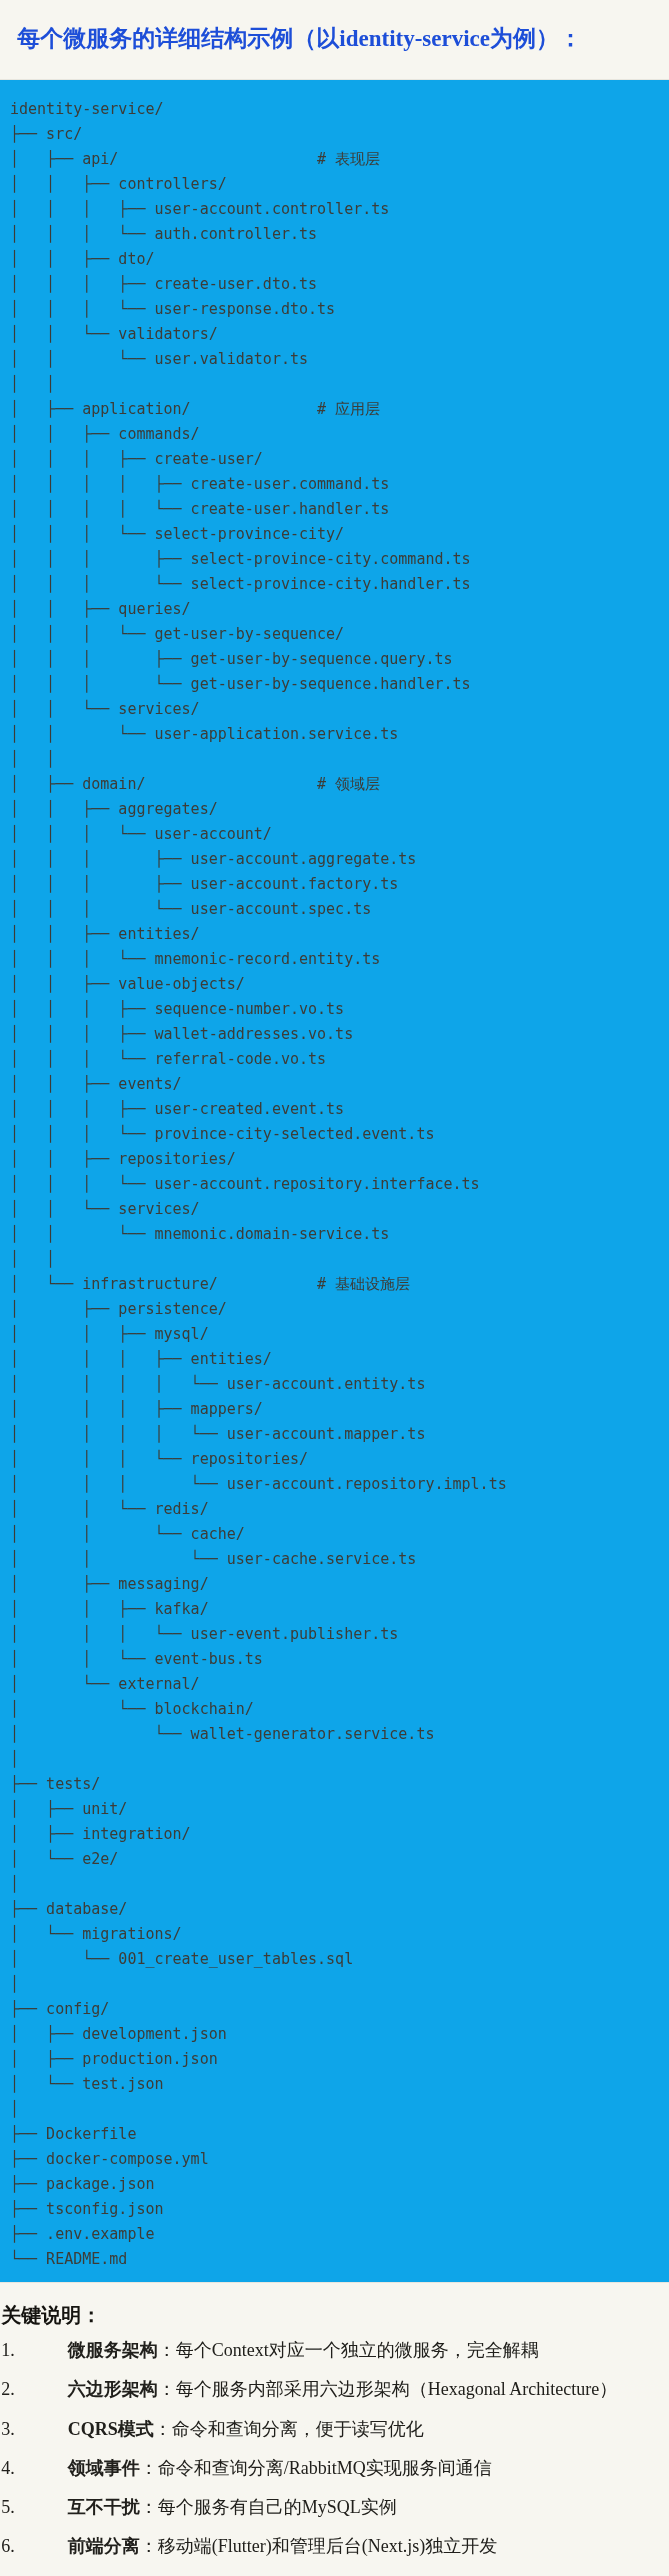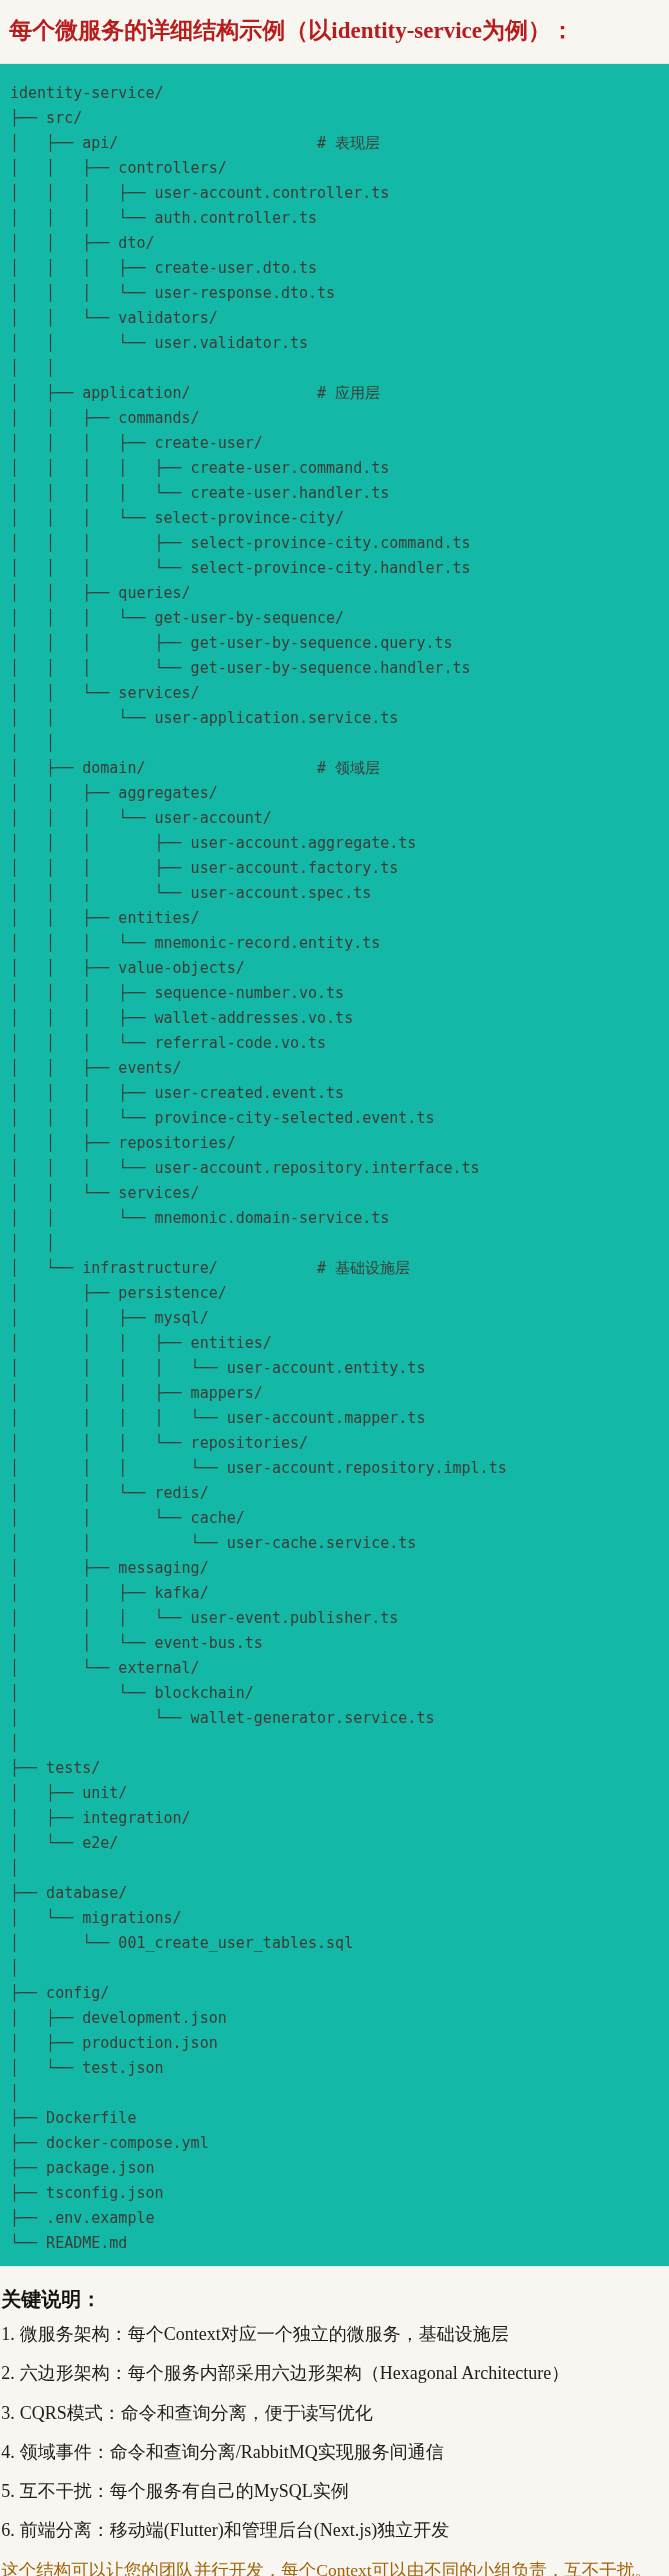--- a/index.html
+++ b/index.html
@@ -8,30 +8,30 @@
   body {
     width: 669px;
     min-height: 2576px;
     background: #F7F6F0;
     color: #21201C;
     font-family: "Liberation Serif", "DejaVu Serif", serif;
   }
   .doc { width: 669px; }
 
   .page-title {
-    margin: 8px;
+    margin: 16px;
     padding: 7.5px 2.5px 10px 1.3px;
     font-size: 23px;
     line-height: 1.3;
     font-weight: bold;
-    color: #b91c1c;
+    color: #1d4ed8;
   }
 
   .code-block {
-    background: #14b8a6;
+    background: #0ea5e9;
     border-top: 0.6px solid #E8E6DE;
     border-bottom: 0.6px solid #E8E6DE;
     padding: 16.3px 10px 10px 10px;
     width: 100%;
     overflow: hidden;
   }
   .code-block pre {
     margin: 0;
     font-family: "DejaVu Sans Mono", "Liberation Mono", monospace;
     font-size: 15px;
@@ -54,21 +54,21 @@
     margin: 11.3px 0 0 0;
     padding: 0 0 0 1.3px;
   }
   ol.notes-list li {
     font-size: 18px;
     line-height: 23px;
     margin: 0 0 16.3px 0;
     color: #21201C;
   }
   .note-number { margin-right: 5px; }
-  .note-label { font-weight: normal; }
+  .note-label { font-weight: bold; margin-left: 48px; }
 
   .closing-paragraph {
     margin: 6.3px 0 0 0;
     padding: 0 1.3px 3.1px 1.3px;
     font-size: 17.5px;
     line-height: 22.5px;
     color: #a16207;
   }
 </style>
 </head>
@@ -165,21 +165,21 @@
 ├── package.json
 ├── tsconfig.json
 ├── .env.example
 └── README.md</pre>
   </div>
 
   <h2 class="notes-heading">关键说明：</h2>
 
   <ol class="notes-list">
       <li>
-      <span class="note-number">1.</span><span class="note-label">微服务架构</span><span class="note-text">：每个Context对应一个独立的微服务，基础设施层</span>
+      <span class="note-number">1.</span><span class="note-label">微服务架构</span><span class="note-text">：每个Context对应一个独立的微服务，完全解耦</span>
     </li>
       <li>
       <span class="note-number">2.</span><span class="note-label">六边形架构</span><span class="note-text">：每个服务内部采用六边形架构（Hexagonal Architecture）</span>
     </li>
       <li>
       <span class="note-number">3.</span><span class="note-label">CQRS模式</span><span class="note-text">：命令和查询分离，便于读写优化</span>
     </li>
       <li>
       <span class="note-number">4.</span><span class="note-label">领域事件</span><span class="note-text">：命令和查询分离/RabbitMQ实现服务间通信</span>
     </li>

